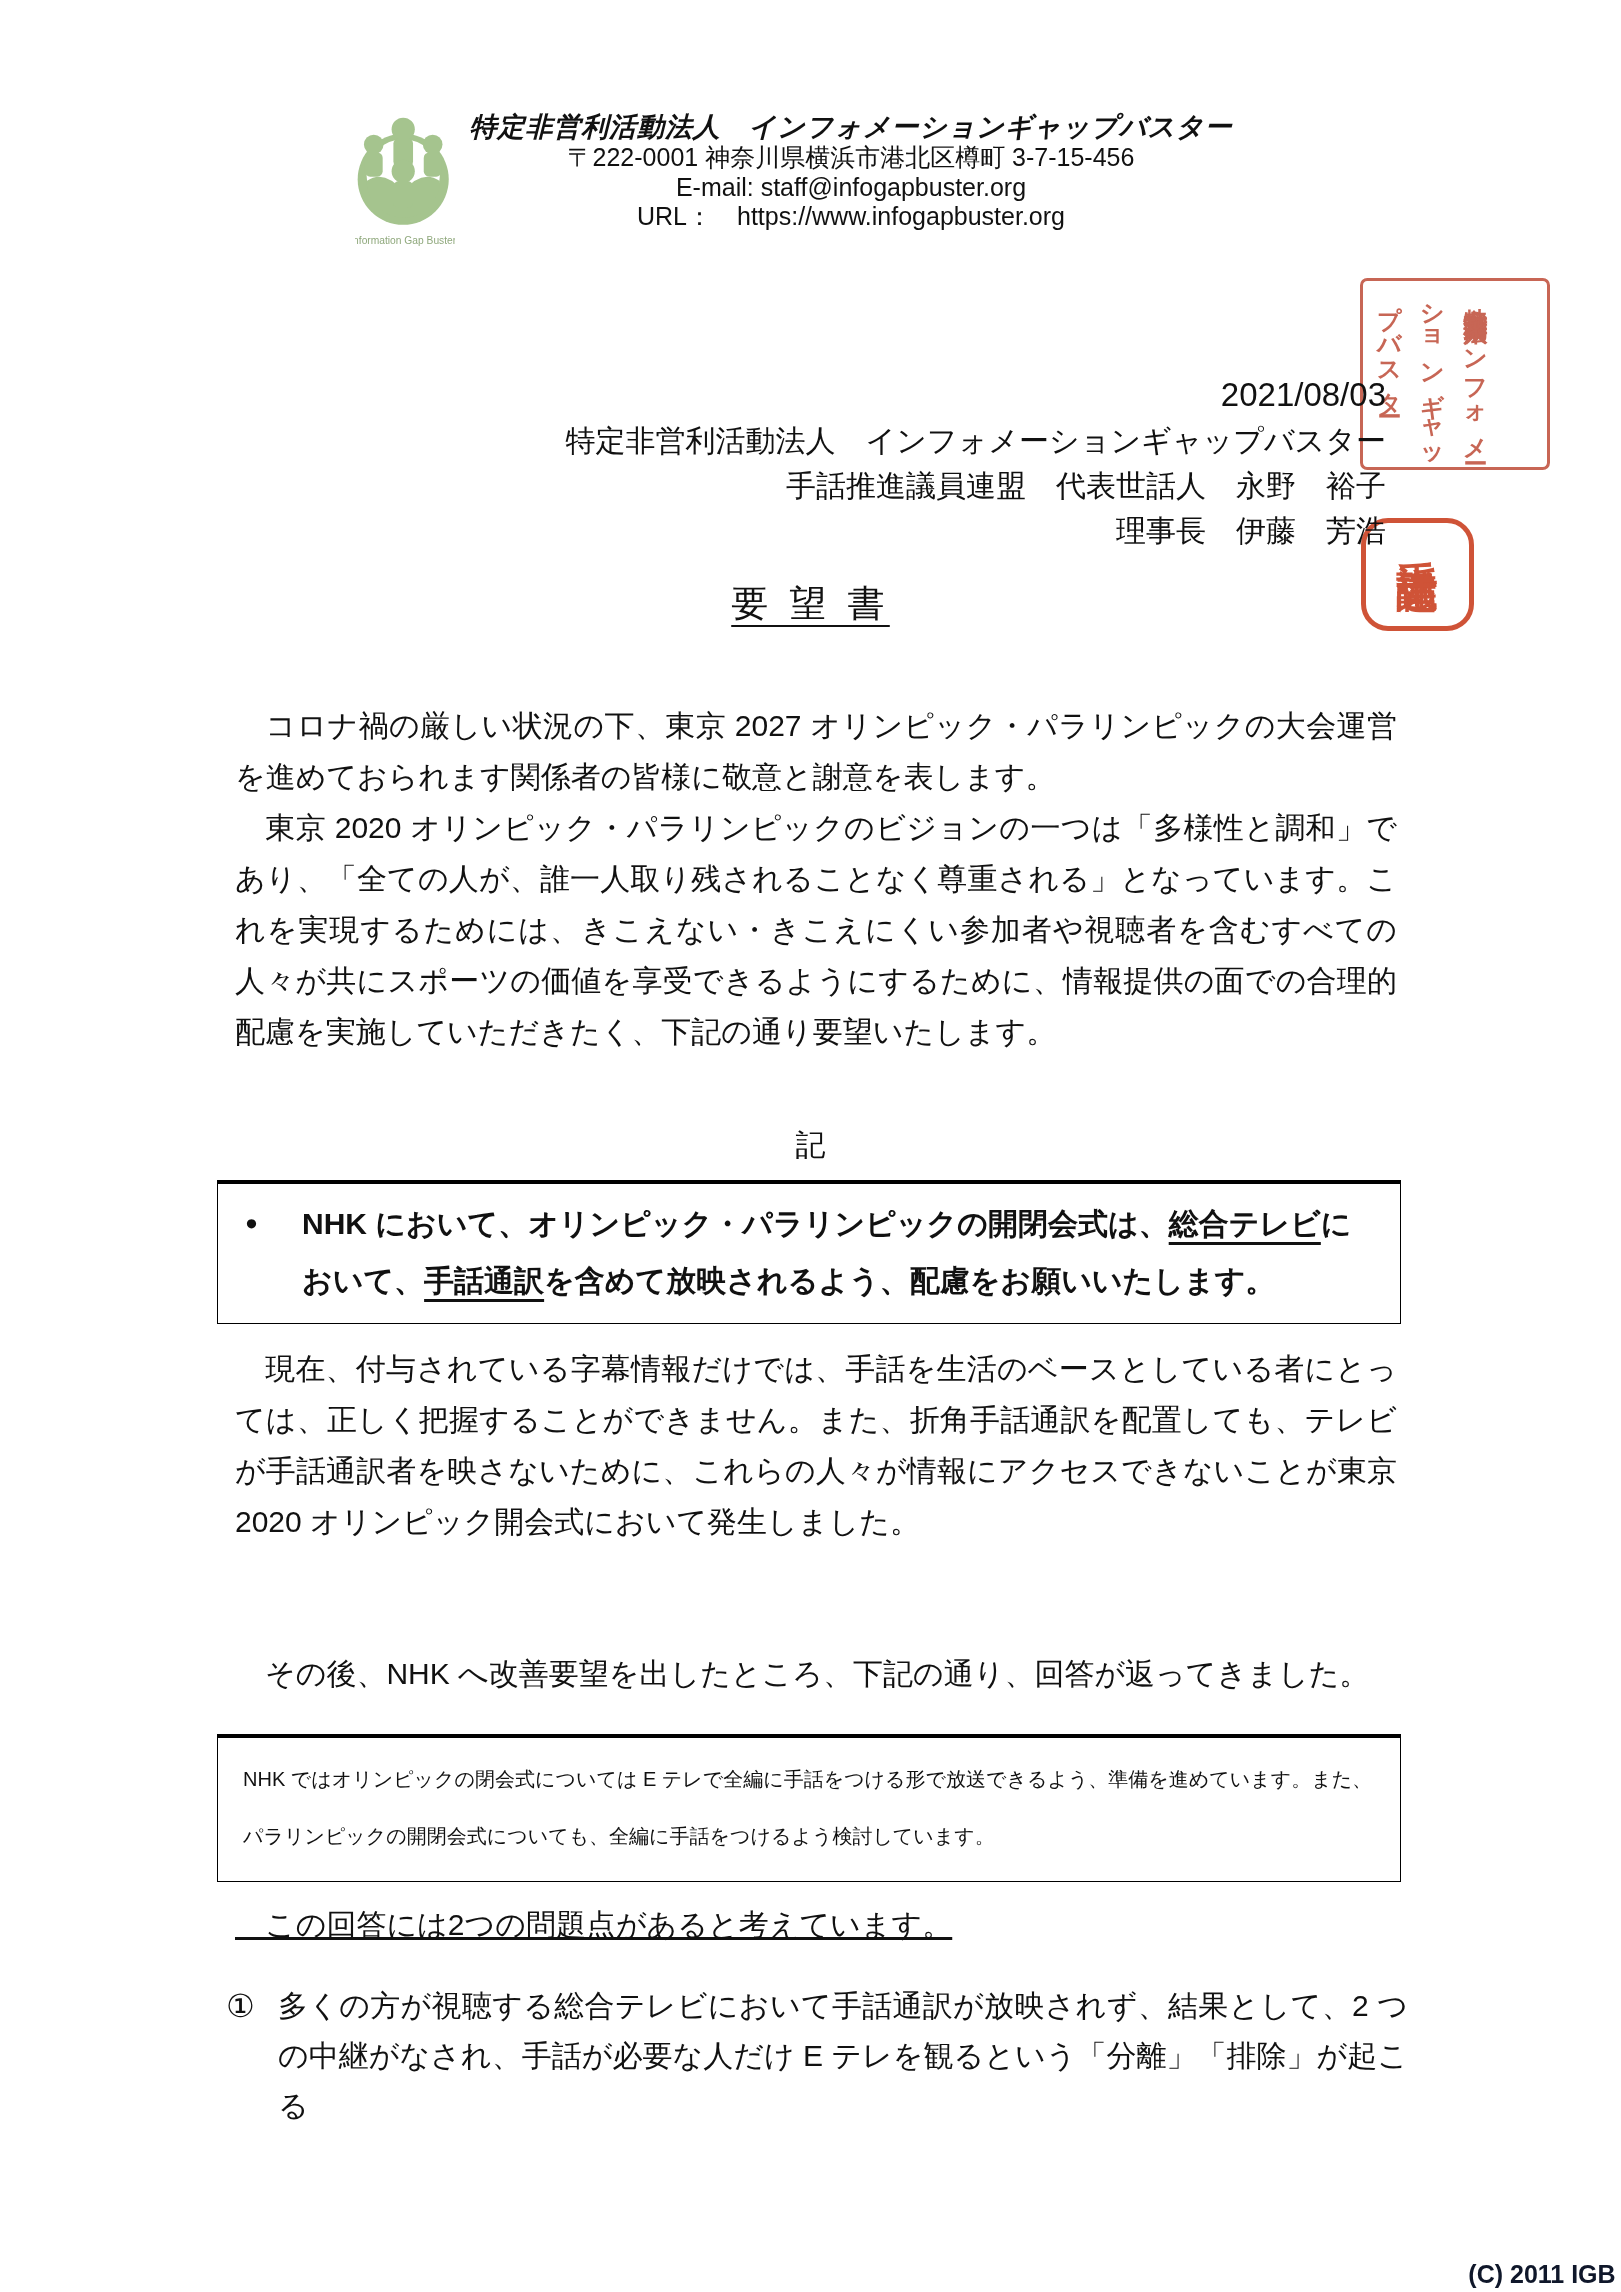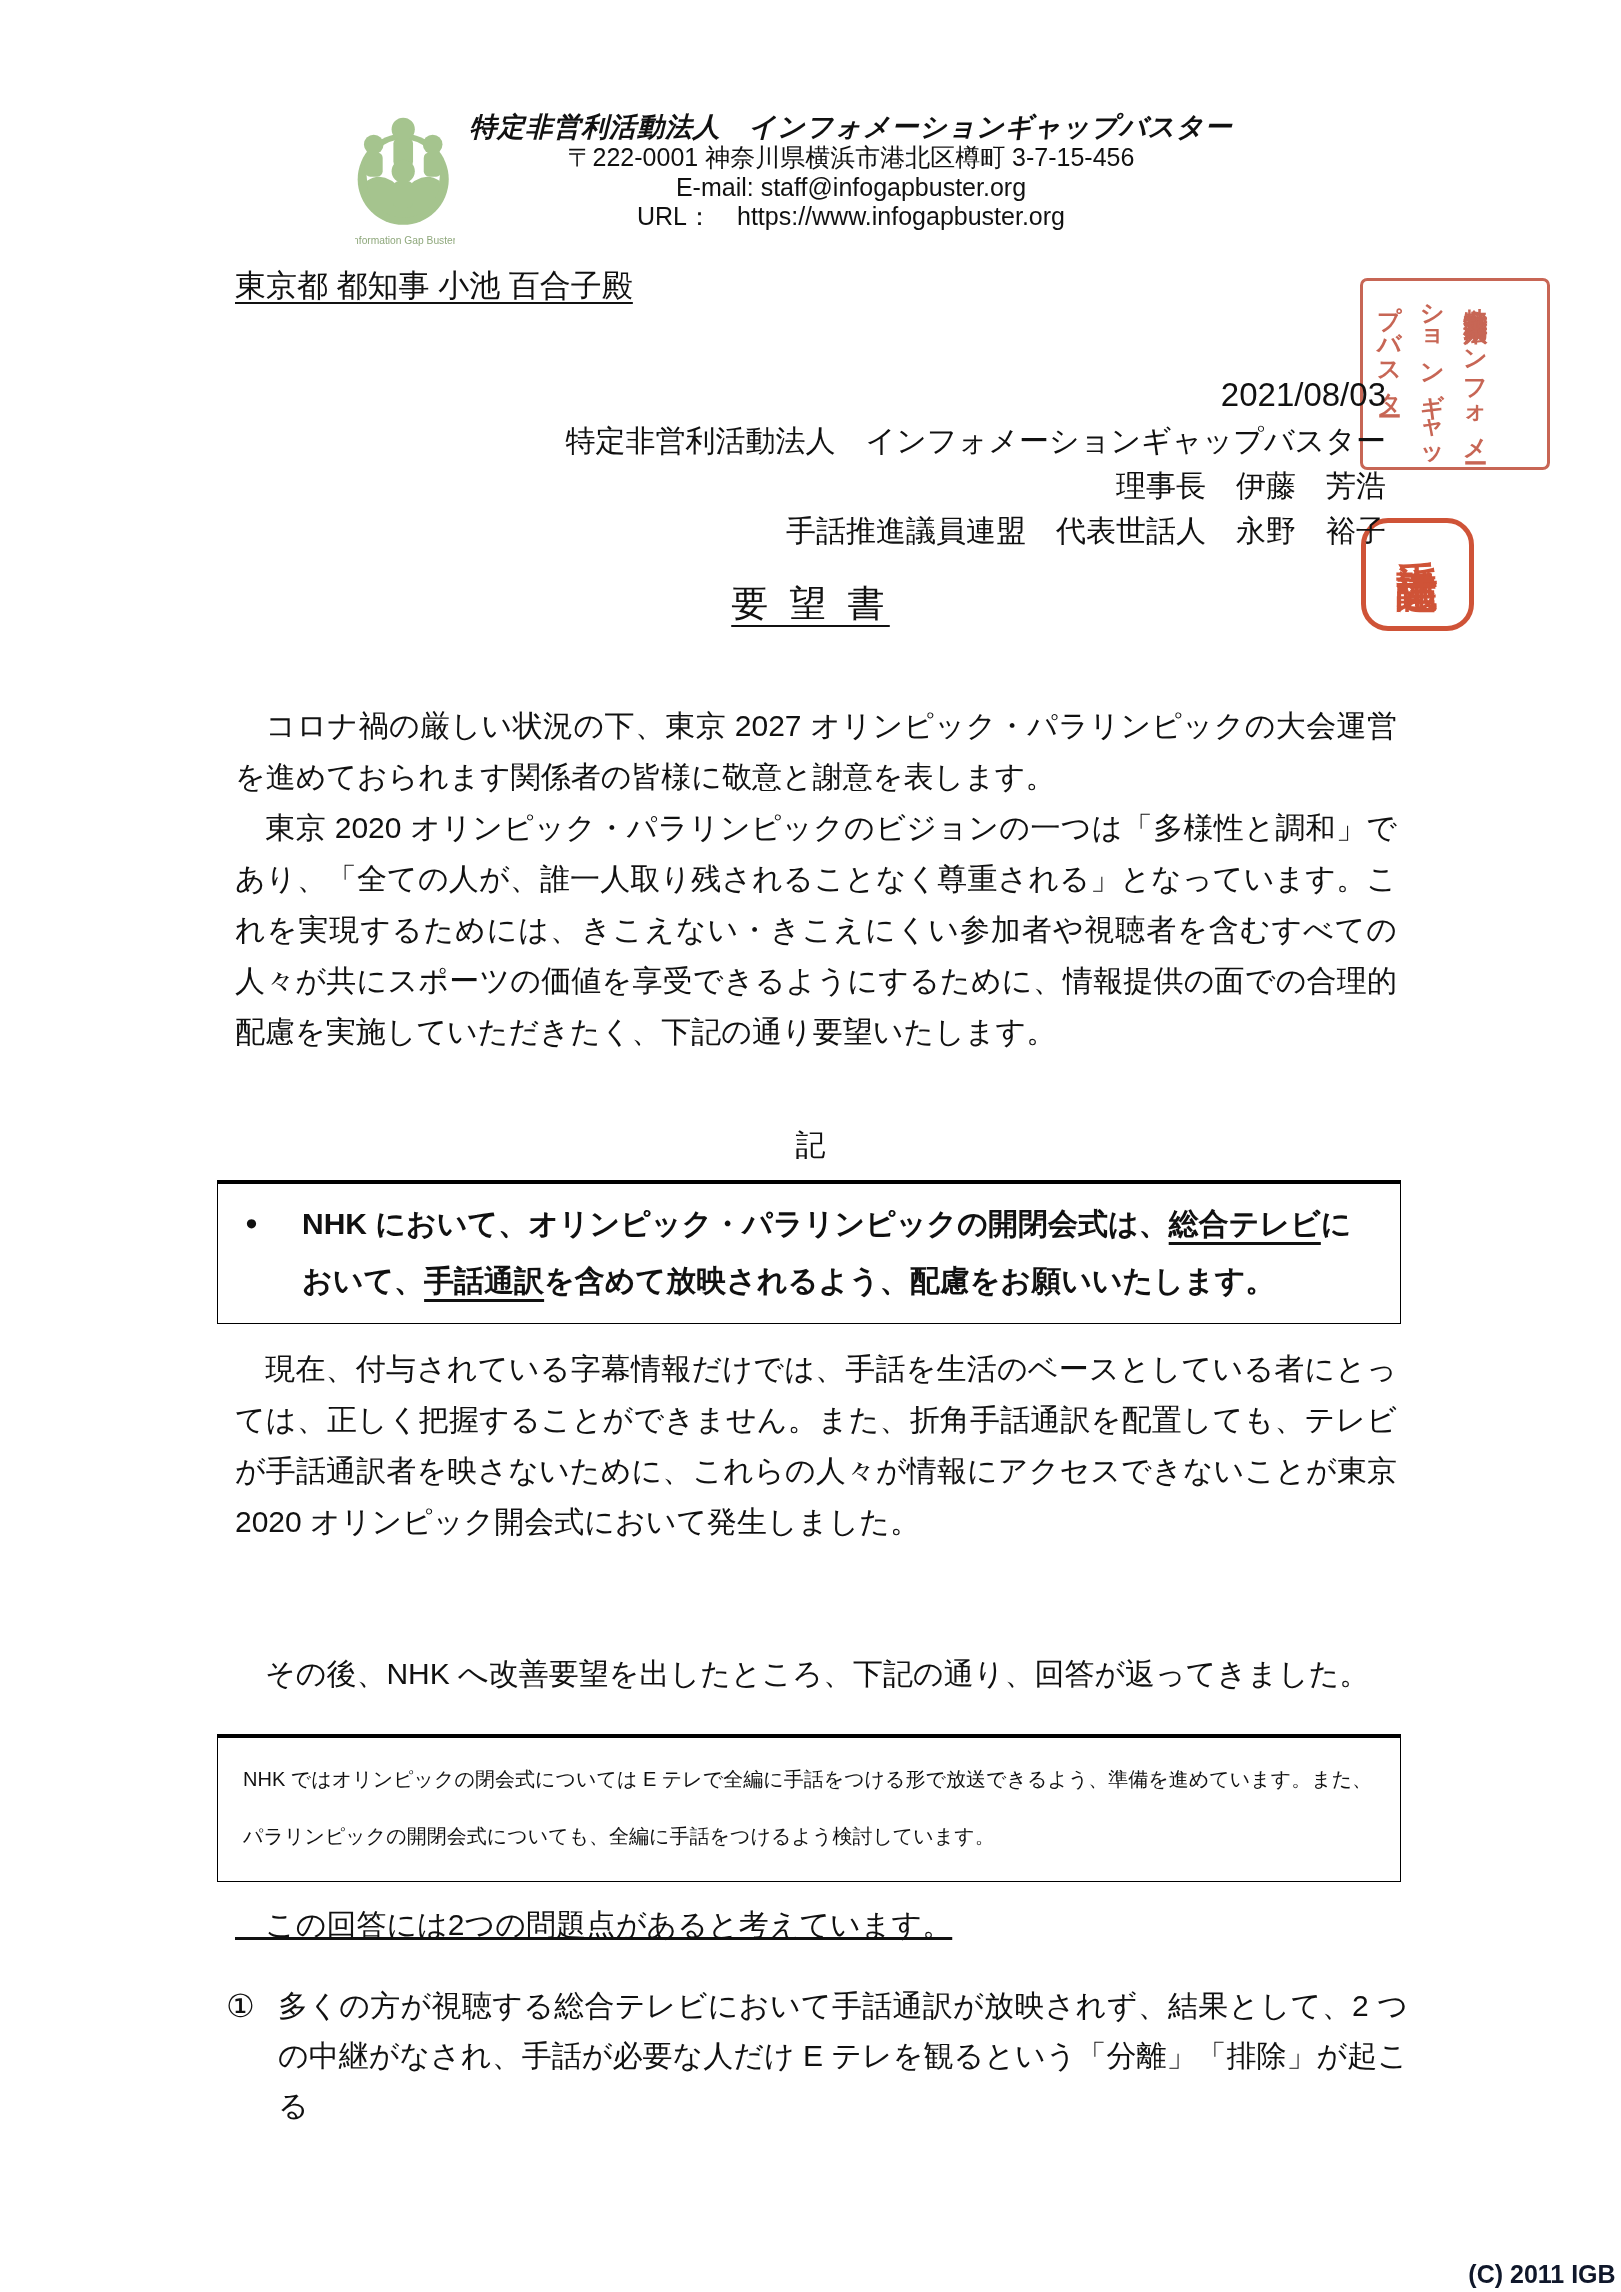--- a/index.html
+++ b/index.html
@@ -87,34 +87,33 @@
     <text x="54" y="144" text-anchor="middle" font-size="11.5" fill="#8fa87c">Information Gap Buster</text>
   </svg>
 
   <div class="header-text">
     <div class="header-org">特定非営利活動法人　インフォメーションギャップバスター</div>
     <div class="header-line">〒222-0001 神奈川県横浜市港北区樽町 3-7-15-456</div>
     <div class="header-line">E-mail: staff@infogapbuster.org</div>
     <div class="header-line">URL：　https://www.infogapbuster.org</div>
   </div>
 
-  <div class="recipient">東京都 都知事 小池 百合子殿</div>
 
   <div class="seal-large">
     <span class="vtext">特定非営利活動法人インフォメーションギャップバスター</span>
   </div>
   <div class="seal-small">
     <span class="vtext">手話議連</span>
   </div>
 
   <div class="sender-block">
     <div class="date-line">2021/08/03</div>
     <div class="sender-line">特定非営利活動法人　インフォメーションギャップバスター</div>
+    <div class="sender-line">手話推進議員連盟　代表世話人　永野　裕子</div>
     <div class="sender-line">理事長　伊藤　芳浩</div>
-    <div class="sender-line">手話推進議員連盟　代表世話人　永野　裕子</div>
   </div>
 
   <div class="doc-title">
     <span>要 望 書</span>
   </div>
 
   <div class="para-block1 body-text">
     <p>　コロナ禍の厳しい状況の下、東京 2027 オリンピック・パラリンピックの大会運営を進めておられます関係者の皆様に敬意と謝意を表します。</p>
     <p>　東京 2020 オリンピック・パラリンピックのビジョンの一つは「多様性と調和」であり、「全ての人が、誰一人取り残されることなく尊重される」となっています。これを実現するためには、きこえない・きこえにくい参加者や視聴者を含むすべての人々が共にスポーツの価値を享受できるようにするために、情報提供の面での合理的配慮を実施していただきたく、下記の通り要望いたします。</p>
   </div>

